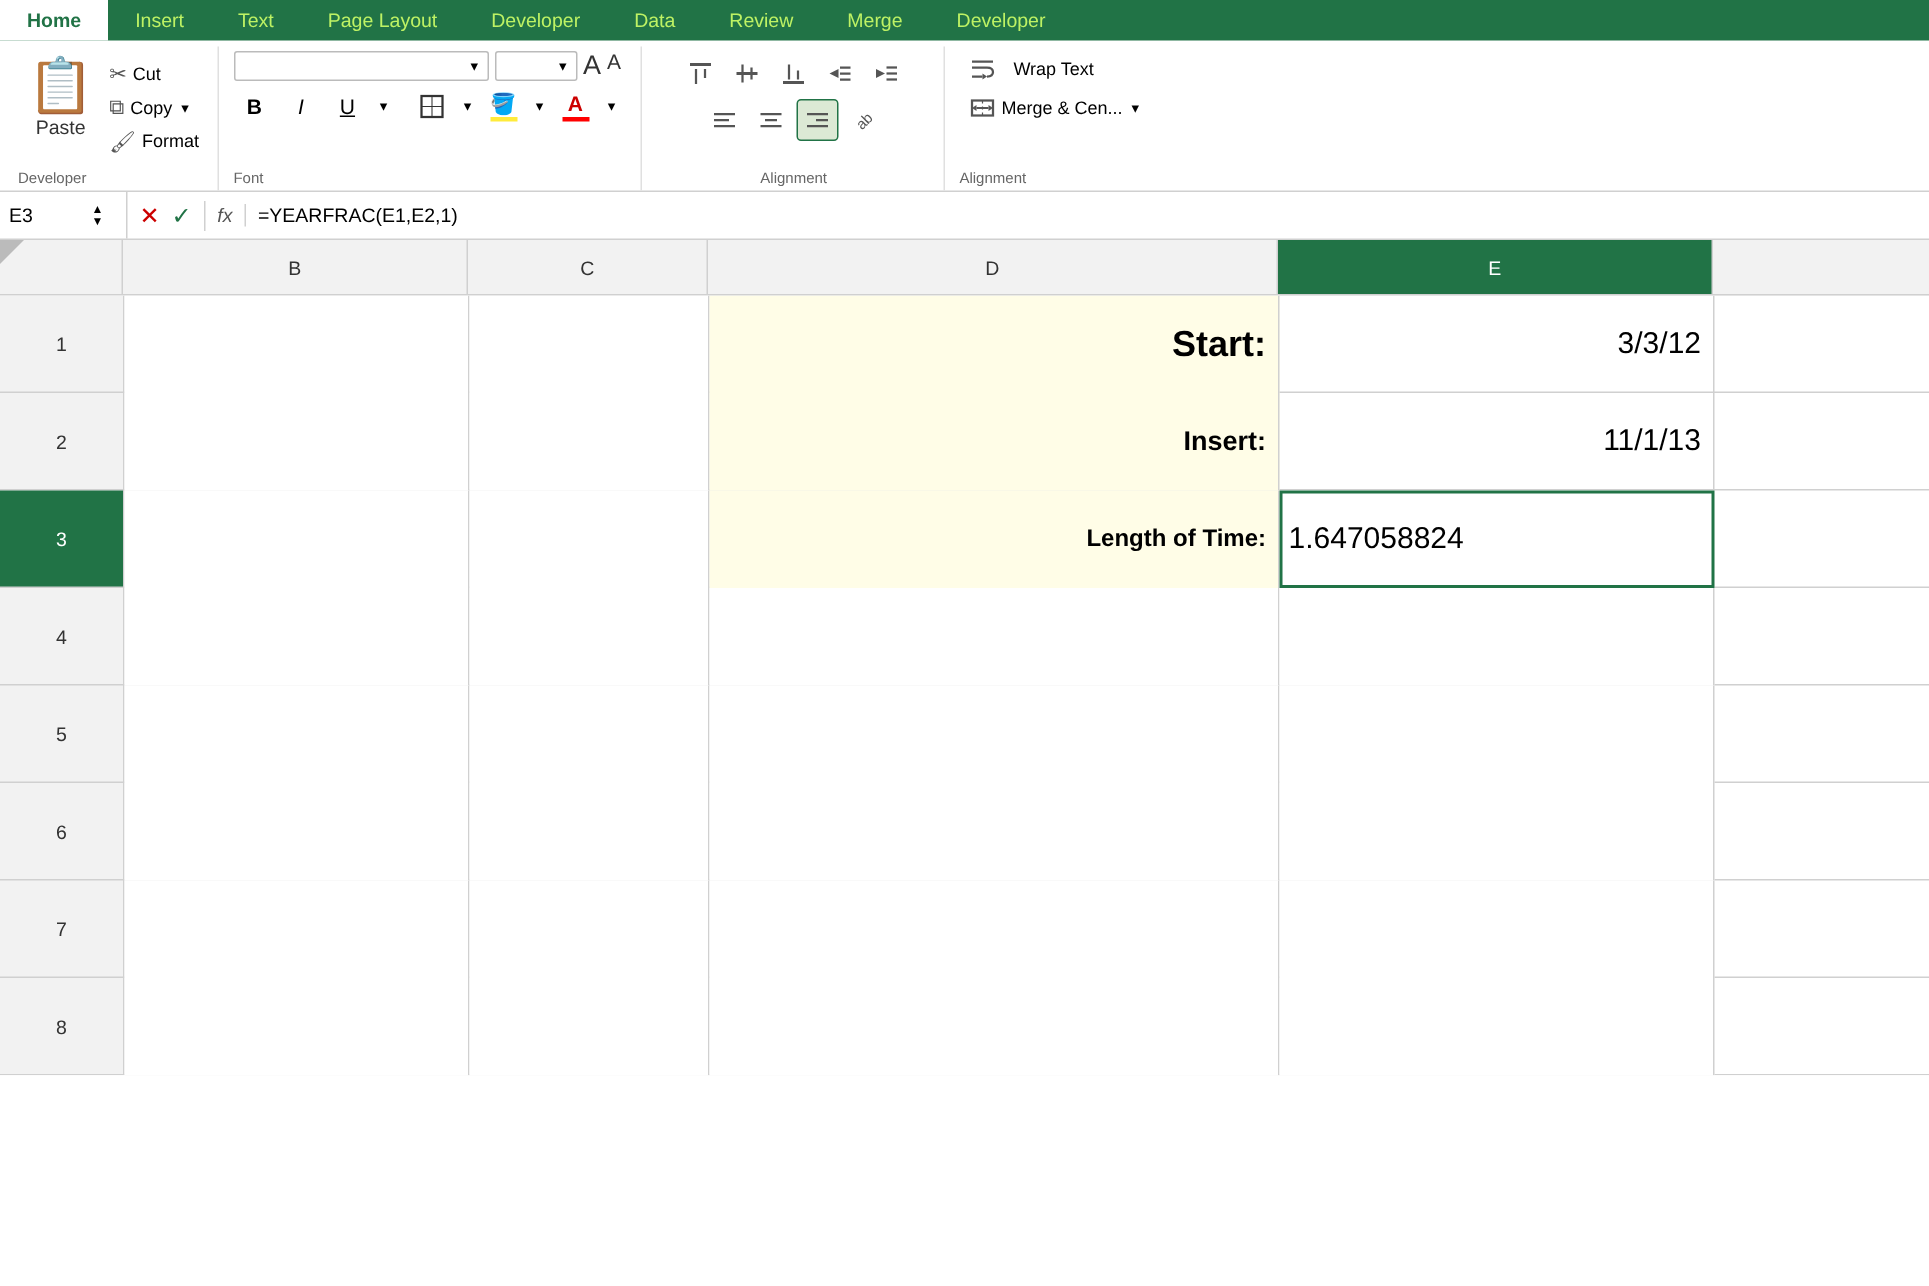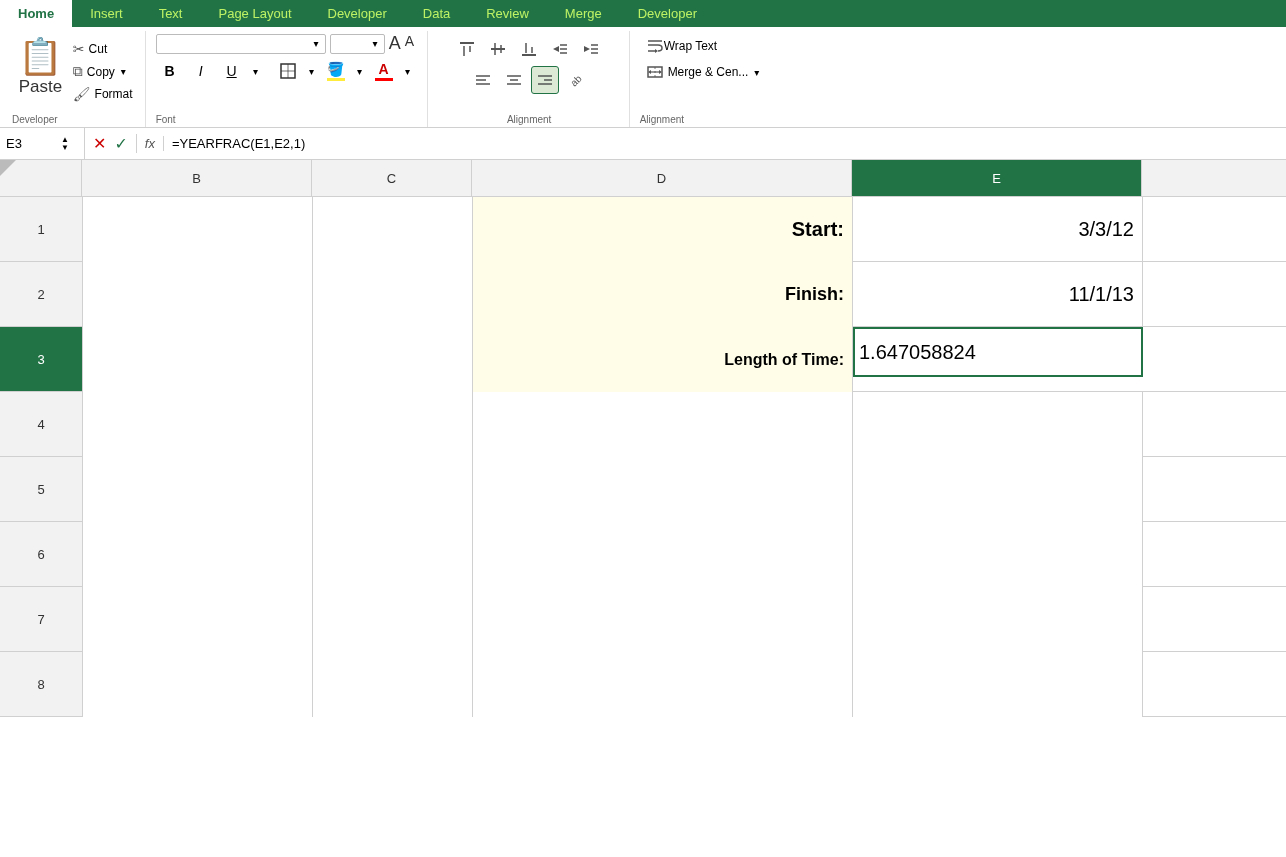--- a/index.html
+++ b/index.html
@@ -17,21 +17,21 @@
     .ribbon-content { display: flex; align-items: stretch; padding: 4px 4px 0 4px; gap: 2px; min-height: 100px; }
 
     .ribbon-group { display: flex; flex-direction: column; align-items: center; border-right: 1px solid #e0e0e0; padding: 2px 8px 4px 8px; position: relative; }
     .ribbon-group:last-child { border-right: none; }
     .ribbon-group-label { font-size: 10px; color: #666; position: absolute; bottom: 2px; }
 
     
     .clipboard-group { flex-direction: row; align-items: flex-start; padding: 4px 8px; }
     .paste-btn { display: flex; flex-direction: column; align-items: center; padding: 4px 6px; cursor: pointer; border-radius: 3px; }
     .paste-icon { font-size: 36px; color: #217346; line-height: 1; }
-    .paste-label { font-size: 17px; color: #333; margin-top: 2px; }
+    .paste-label { font-size: 13px; color: #333; margin-top: 2px; }
 
     .clipboard-sub { display: flex; flex-direction: column; gap: 2px; padding: 4px 0; }
     .clipboard-sub-btn { display: flex; align-items: center; gap: 4px; padding: 2px 4px; cursor: pointer; border-radius: 3px; font-size: 12px; }
     .clipboard-sub-btn .small-icon { font-size: 14px; color: #555; }
     .font-row { display: flex; align-items: center; gap: 4px; margin-bottom: 3px; }
     .font-select { display: flex; align-items: center; border: 1px solid #bbb; border-radius: 2px; padding: 2px 6px; font-size: 12px; cursor: pointer; min-width: 160px; }
     .font-select-arrow { margin-left: auto; font-size: 10px; }
     .font-size-select { display: flex; align-items: center; border: 1px solid #bbb; border-radius: 2px; padding: 2px 6px; font-size: 12px; cursor: pointer; min-width: 50px; }
     .font-size-btns { display: flex; gap: 4px; }
     .font-size-btn { font-size: 16px; cursor: pointer; color: #333; }
@@ -46,21 +46,21 @@
     .color-drop { width: 14px; height: 28px; display: flex; align-items: center; justify-content: center; cursor: pointer; font-size: 10px; }
 
     
     .align-group { flex-direction: column; padding: 4px 8px; }
     .align-row { display: flex; gap: 3px; margin-bottom: 3px; }
     .align-btn { display: flex; align-items: center; justify-content: center; width: 28px; height: 28px; border-radius: 3px; cursor: pointer; border: 1px solid transparent; }
     .align-btn.active { background: #dce9d5; border-color: #217346; }
 
     
     .wrap-group { flex-direction: column; padding: 4px 8px; align-items: flex-start; }
-    .wrap-btn { display: flex; align-items: center; gap: 0; padding: 2px 6px; cursor: pointer; border-radius: 3px; font-size: 12px; margin-bottom: 4px; }
+    .wrap-btn { display: flex; align-items: center; gap: 12px; padding: 2px 6px; cursor: pointer; border-radius: 3px; font-size: 12px; margin-bottom: 4px; }
     .merge-btn { display: flex; align-items: center; gap: 4px; padding: 2px 6px; cursor: pointer; border-radius: 3px; font-size: 12px; }
 
     
     .formula-bar { display: flex; align-items: center; border-bottom: 1px solid #d0d0d0; height: 32px; background: #fff; }
     .cell-ref { display: flex; align-items: center; border-right: 1px solid #d0d0d0; padding: 0 6px; min-width: 85px; height: 100%; }
     .cell-ref-input { font-size: 13px; width: 55px; border: none; outline: none; }
     .cell-ref-arrows { display: flex; flex-direction: column; }
     .cell-ref-arrow { font-size: 8px; cursor: pointer; line-height: 1; }
     .formula-icons { display: flex; align-items: center; padding: 0 8px; gap: 8px; border-right: 1px solid #d0d0d0; }
     .formula-icon-btn { cursor: pointer; font-size: 16px; color: #555; }
@@ -327,34 +327,34 @@
         <div class="row-num" style="height: 65px; min-width: 82px; width: 82px;">5</div>
         <div class="row-num" style="height: 65px; min-width: 82px; width: 82px;">6</div>
         <div class="row-num" style="height: 65px; min-width: 82px; width: 82px;">7</div>
         <div class="row-num" style="height: 65px; min-width: 82px; width: 82px;">8</div>
       </div>
     <div class="grid" id="grid-area">
 
     <div class="grid-row" style="height: 65px; min-height: 65px;">
           <div class="grid-cell empty" style="width: 230px; min-width: 230px; height: 65px;"></div>
           <div class="grid-cell empty" style="width: 160px; min-width: 160px; height: 65px;"></div>
-          <div class="grid-cell label-cell" style="width: 380px; min-width: 380px; height: 65px; font-size: 20px;">Start:</div>
+          <div class="grid-cell label-cell" style="width: 380px; min-width: 380px; height: 65px; font-size: 24px;">Start:</div>
           <div class="grid-cell value-cell" style="width: 290px; min-width: 290px; height: 65px; font-size: 20px;">3/3/12</div>
         </div>
         <div class="grid-row" style="height: 65px; min-height: 65px;">
           <div class="grid-cell empty" style="width: 230px; min-width: 230px; height: 65px;"></div>
           <div class="grid-cell empty" style="width: 160px; min-width: 160px; height: 65px;"></div>
-          <div class="grid-cell label-cell" style="width: 380px; min-width: 380px; height: 65px; font-size: 18px;">Finish:</div>
+          <div class="grid-cell label-cell" style="width: 380px; min-width: 380px; height: 65px; font-size: 18px;">Insert:</div>
           <div class="grid-cell value-cell" style="width: 290px; min-width: 290px; height: 65px; font-size: 20px;">11/1/13</div>
         </div>
         <div class="grid-row" style="height: 65px; min-height: 65px;">
           <div class="grid-cell empty" style="width: 230px; min-width: 230px; height: 65px;"></div>
           <div class="grid-cell empty" style="width: 160px; min-width: 160px; height: 65px;"></div>
           <div class="grid-cell label-cell" style="width: 380px; min-width: 380px; height: 65px; font-size: 16px;">Length of Time:</div>
-          <div class="grid-cell selected" style="width: 290px; min-width: 290px; height: 50px; font-size: 20px;">1.647058824</div>
+          <div class="grid-cell selected" style="width: 290px; min-width: 290px; height: 65px; font-size: 20px;">1.647058824</div>
         </div>
         <div class="grid-row" style="height: 65px; min-height: 65px;">
           <div class="grid-cell empty" style="width: 230px; min-width: 230px; height: 65px;"></div>
           <div class="grid-cell empty" style="width: 160px; min-width: 160px; height: 65px;"></div>
           <div class="grid-cell empty" style="width: 380px; min-width: 380px; height: 65px;"></div>
           <div class="grid-cell empty" style="width: 290px; min-width: 290px; height: 65px;"></div>
         </div>
         <div class="grid-row" style="height: 65px; min-height: 65px;">
           <div class="grid-cell empty" style="width: 230px; min-width: 230px; height: 65px;"></div>
           <div class="grid-cell empty" style="width: 160px; min-width: 160px; height: 65px;"></div>

